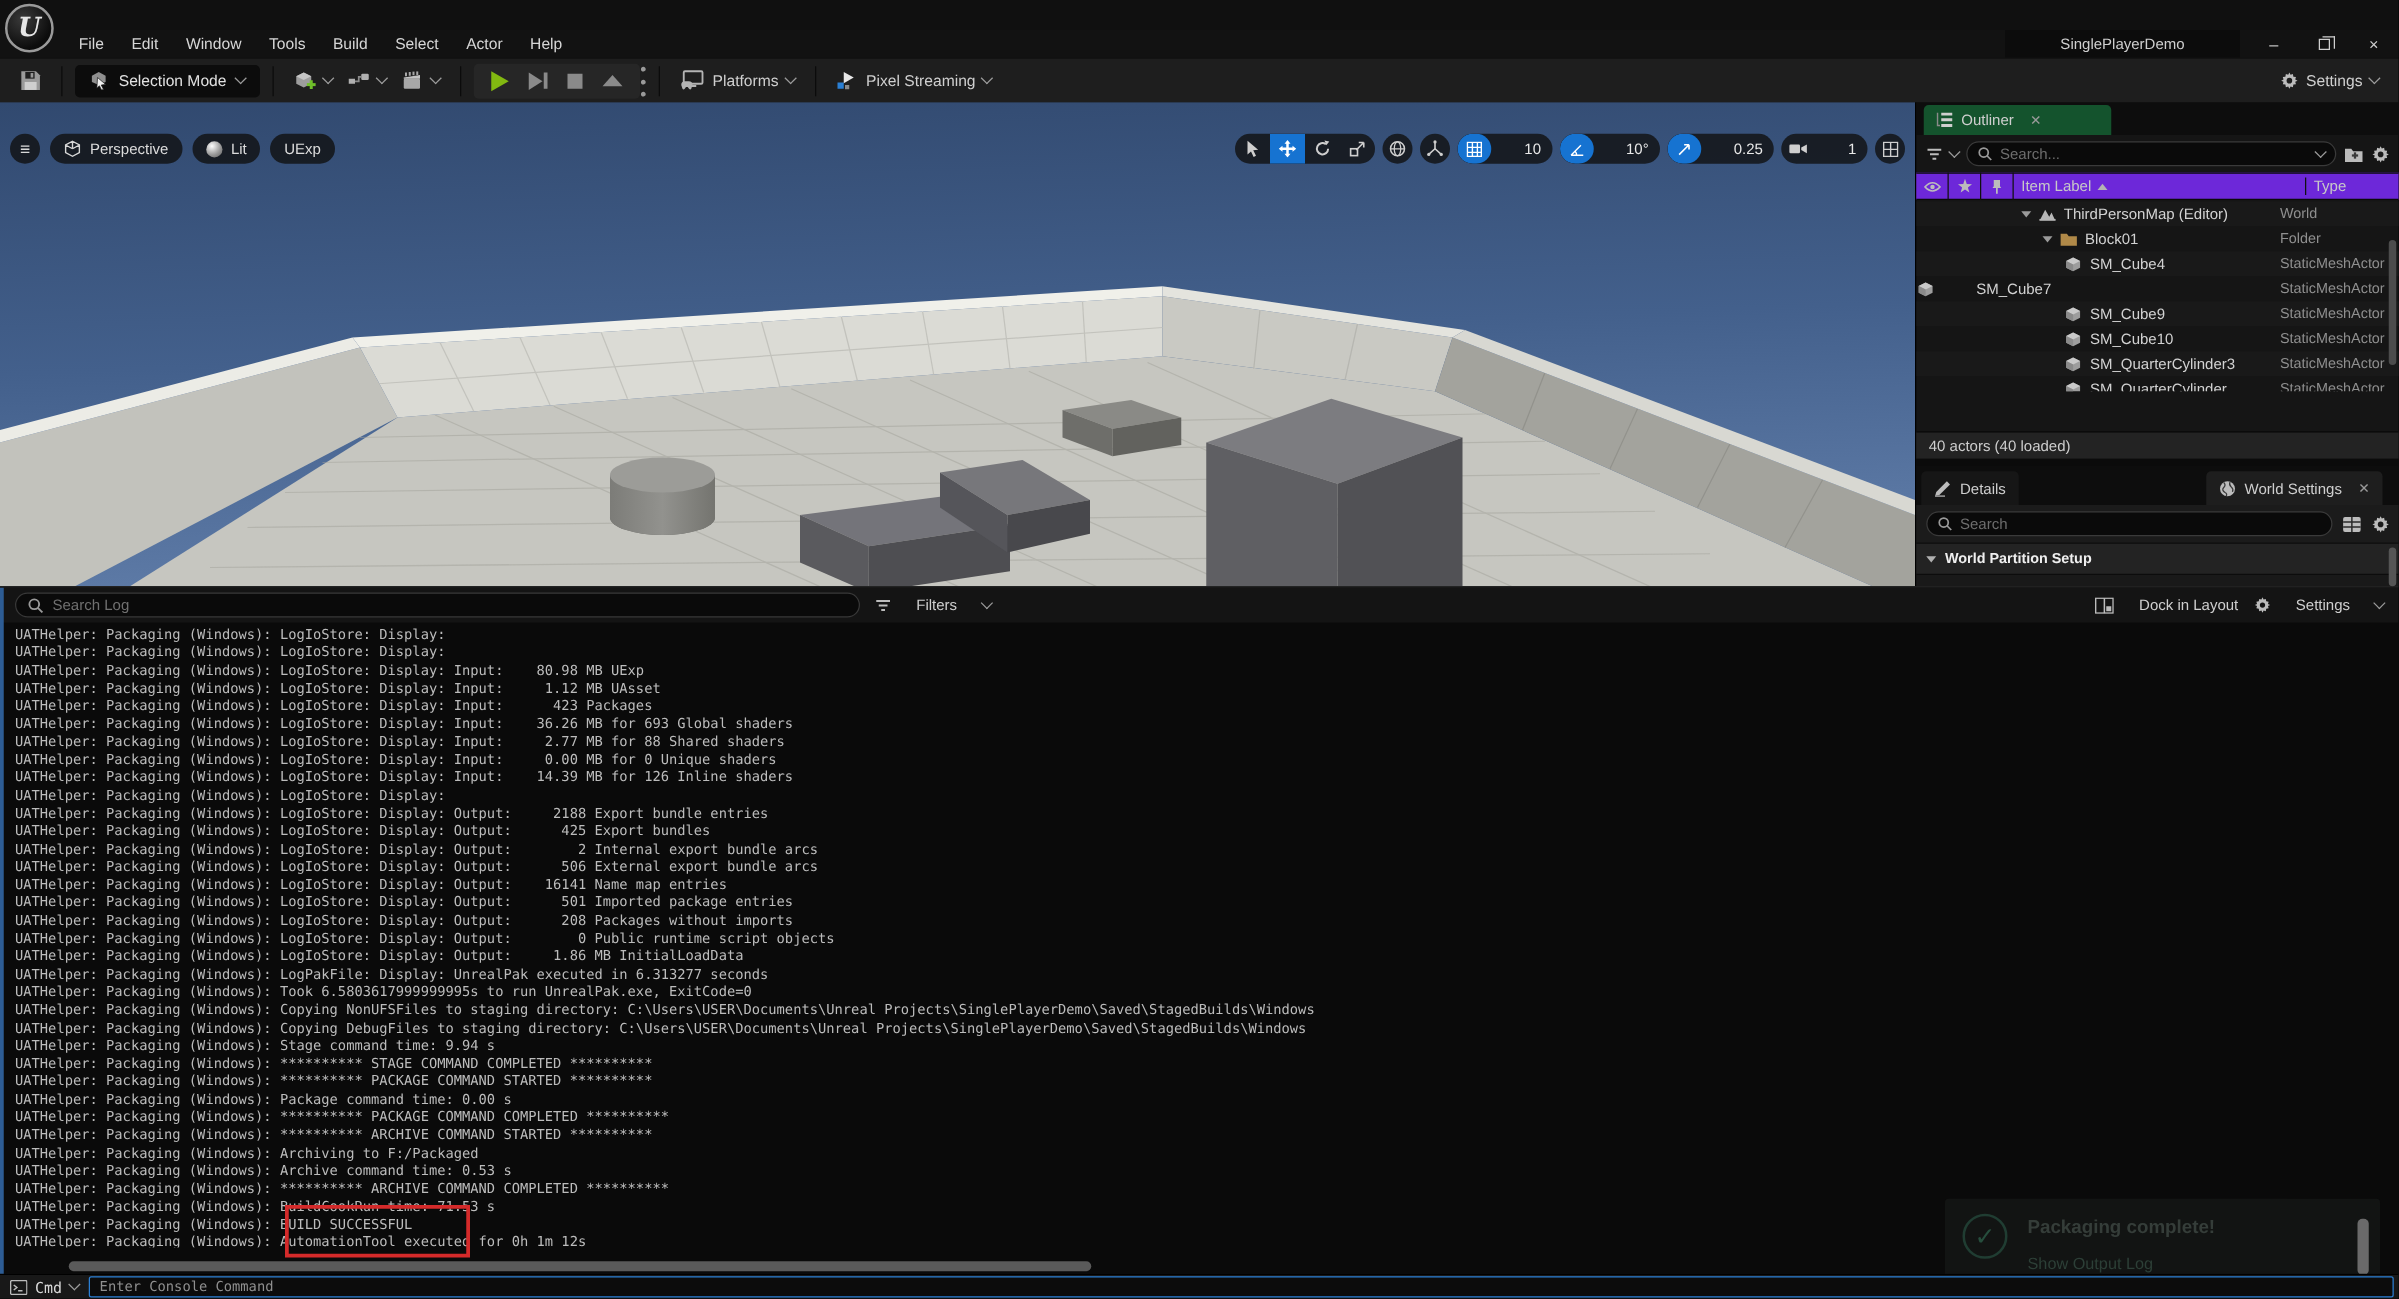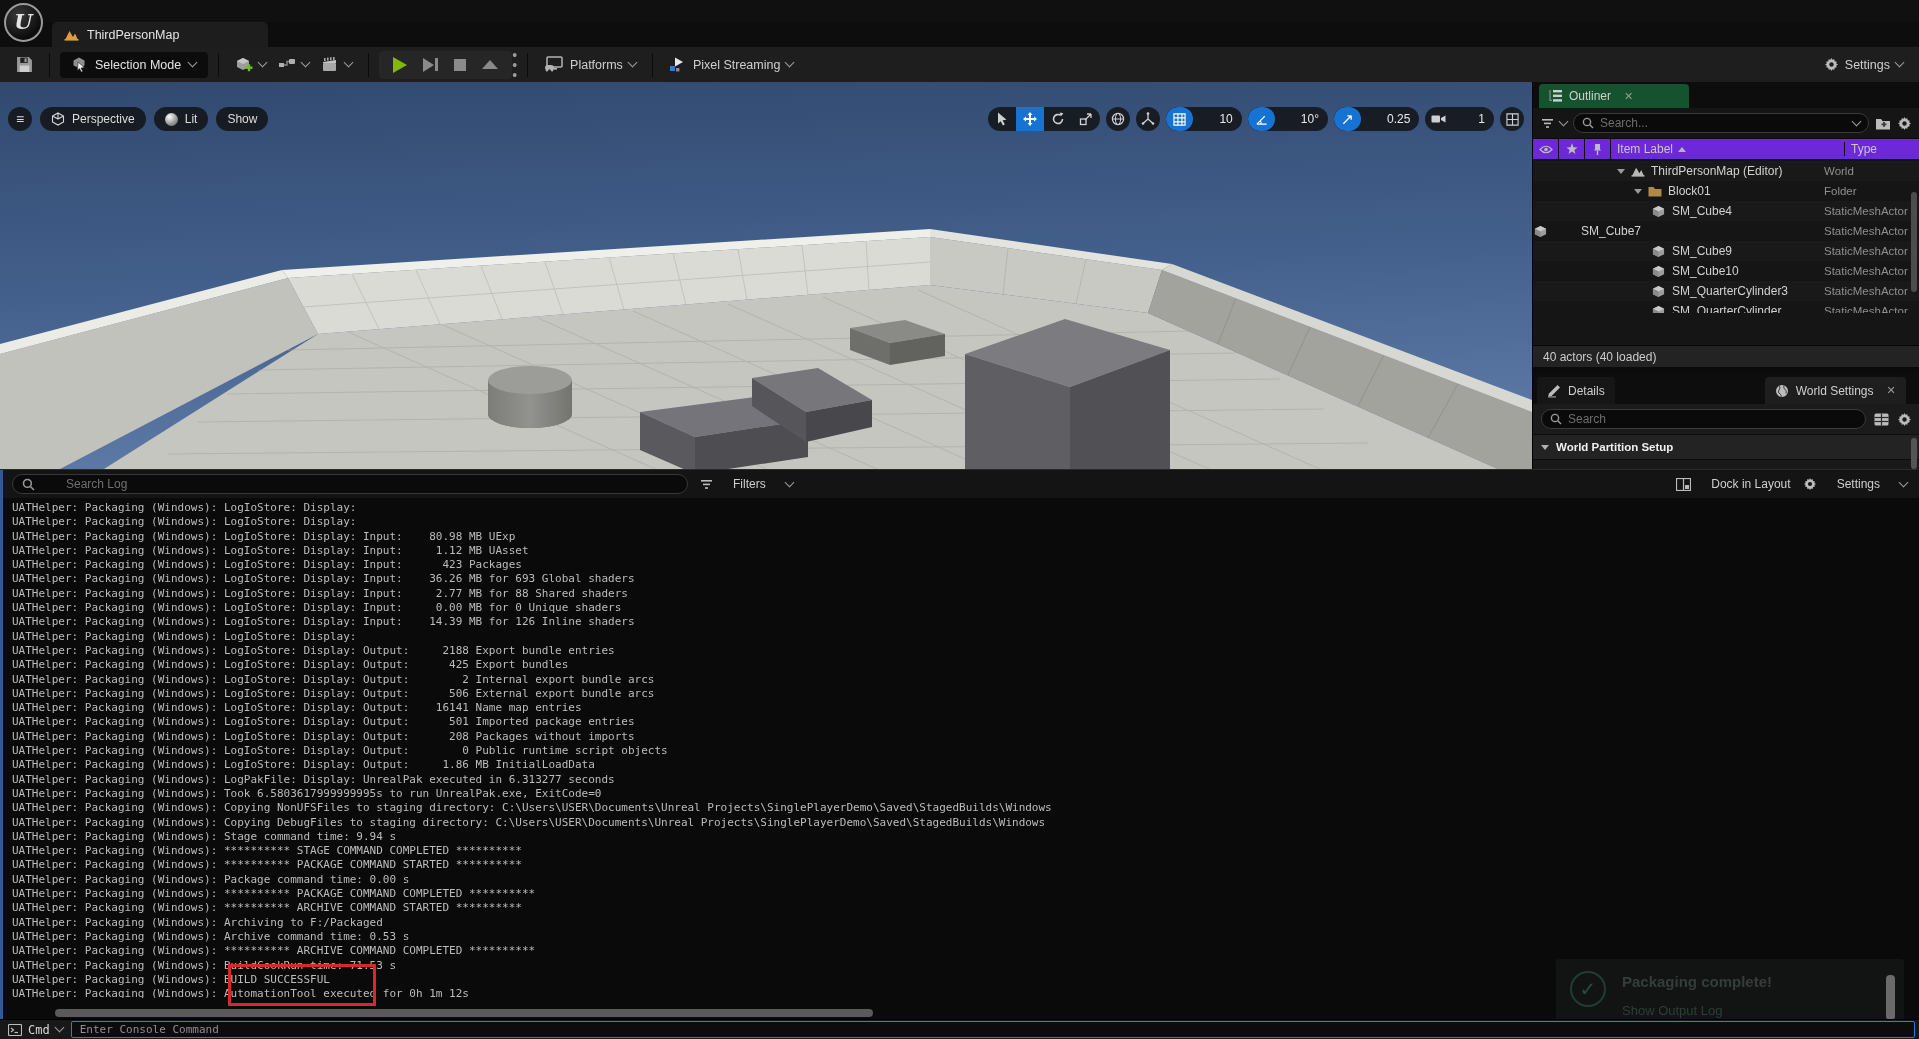--- a/index.html
+++ b/index.html
@@ -105,21 +105,21 @@
   .d-body { position:absolute; left:0; top:378px; width:387px; height:9px; background:#191919; }
   .d-scroll { position:absolute; right:2px; top:356px; width:6px; height:31px; background:#555; border-radius:3px; z-index:4; }
   .cat-tri { width:0; height:0; border-top:5px solid #b0b0b0; border-left:4px solid transparent; border-right:4px solid transparent; }
 
   
   .logpanel { position:absolute; left:0; top:469px; width:1919px; height:550px; background:#0a0a0a; border-top:1px solid #2a2a2a; overflow:hidden; }
   .log-edge { position:absolute; left:0; top:0; width:3px; height:550px; background:#2d5c94; z-index:7; }
   .log-header { position:absolute; left:0; top:0; width:1919px; height:28px; background:#141414; display:flex; align-items:center; padding:0 12px; gap:12px; }
   .log-search { width:676px; height:20px; background:#0a0a0a; border:1px solid #383838; border-radius:10px;
                 display:flex; align-items:center; gap:7px; padding:0 9px; }
-  .log-search input { flex:1; background:transparent; border:none; outline:none; color:#b8b8b8; font-size:12px; font-family:"Liberation Sans",sans-serif;margin-left:24px; }
+  .log-search input { flex:1; background:transparent; border:none; outline:none; color:#b8b8b8; font-size:12px; font-family:"Liberation Sans",sans-serif; }
   .log-search input::placeholder { color:#707070; }
   .log-hbtn { display:flex; align-items:center; gap:20px; font-size:12px; color:#cfcfcf; }
   .log-body { position:absolute; left:0; top:28px; width:1919px; height:500px; padding:3px 0 0 12px;
               font-family:"DejaVu Sans Mono", monospace; font-size:11px; line-height:14.3px; color:#bcbcbc; white-space:pre; overflow:hidden; }
   .redbox { position:absolute; left:228px; top:494px; width:148px; height:42px; border:3px solid var(--highlight); z-index:8; }
   .toast { position:absolute; left:1556px; top:489px; width:348px; height:70px; background:#141615; border-radius:3px; z-index:5; opacity:0.85; }
   .toast-check { position:absolute; left:14px; top:12px; width:36px; height:36px; border-radius:50%; border:2px solid #24463a;
                  display:flex; align-items:center; justify-content:center; color:#2c5a46; font-size:20px; }
   .toast-title { position:absolute; left:66px; top:14px; font-size:15px; font-weight:bold; color:#3d4742; }
   .toast-link { position:absolute; left:66px; top:44px; font-size:13px; color:#33493f; }
@@ -160,29 +160,20 @@
     <div class="title-chip">SinglePlayerDemo</div>
     <div class="win-controls">
       <div class="win-btn">–</div>
       <div class="win-btn">
           <span class="restore-glyph"></span>
         </div>
       <div class="win-btn">×</div>
     </div>
   </div>
 
-  <div class="tabrow">
-    <div class="asset-tab">
-      <svg class="ic" width="15" height="13" viewBox="0 0 15 13">
-          <path d="M1 12 L5.5 3 L9 9 L11 5.5 L14 12 Z" fill="#e09c3c"></path>
-          <rect x="0.5" y="11" width="14" height="1.6" fill="#e09c3c"></rect>
-        </svg>
-      <span class="label">ThirdPersonMap</span>
-    </div>
-  </div>
 
   <div class="toolbar">
     <div class="tb-btn">
       <svg class="ic" width="17" height="17" viewBox="0 0 16 16">
           <path d="M1 1 h11 l3 3 v11 H1 Z" fill="#9a9a9a"></path>
           <rect x="4" y="1.5" width="7" height="5" fill="#1e1e1e"></rect>
           <rect x="8" y="2.3" width="2" height="3.4" fill="#9a9a9a"></rect>
           <rect x="3.5" y="9" width="9" height="6" fill="#cfcfcf"></rect>
         </svg>
     </div>
@@ -365,21 +356,21 @@
           <svg class="ic" width="14" height="14" viewBox="0 0 14 14">
               <path d="M7 1 L12.5 4 v6 L7 13 L1.5 10 V4 Z M7 1 v6 M7 7 L1.5 4 M7 7 L12.5 4" stroke="#d8d8d8" stroke-width="1.1" fill="none"></path>
             </svg>
           <span>Perspective</span>
         </div>
         <div class="vp-pill">
           <span class="lit-sphere"></span>
           <span>Lit</span>
         </div>
         <div class="vp-pill">
-          <span>Show</span>
+          <span>UExp</span>
         </div>
       </div>
 
       <div class="vp-right">
         <div class="seg-group">
           <div class="seg">
             <svg class="ic" width="13" height="14" viewBox="0 0 13 14">
                 <path d="M2 0.5 L10.5 7.8 L6.6 8.2 L8.8 12.6 L6.9 13.5 L4.8 9.2 L2 11.6 Z" fill="#cfcfcf"></path>
               </svg>
           </div>

